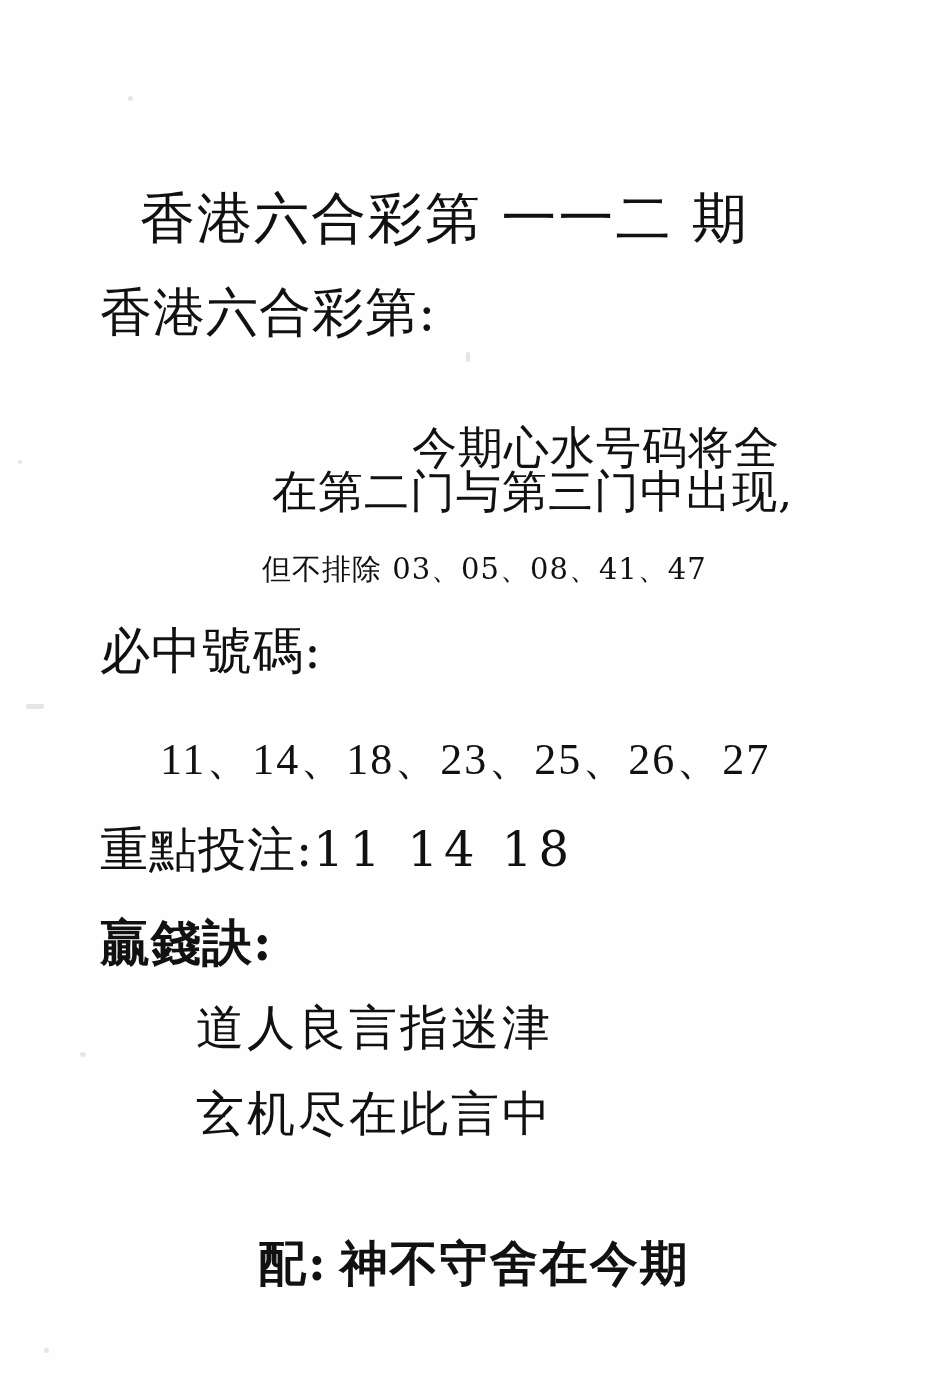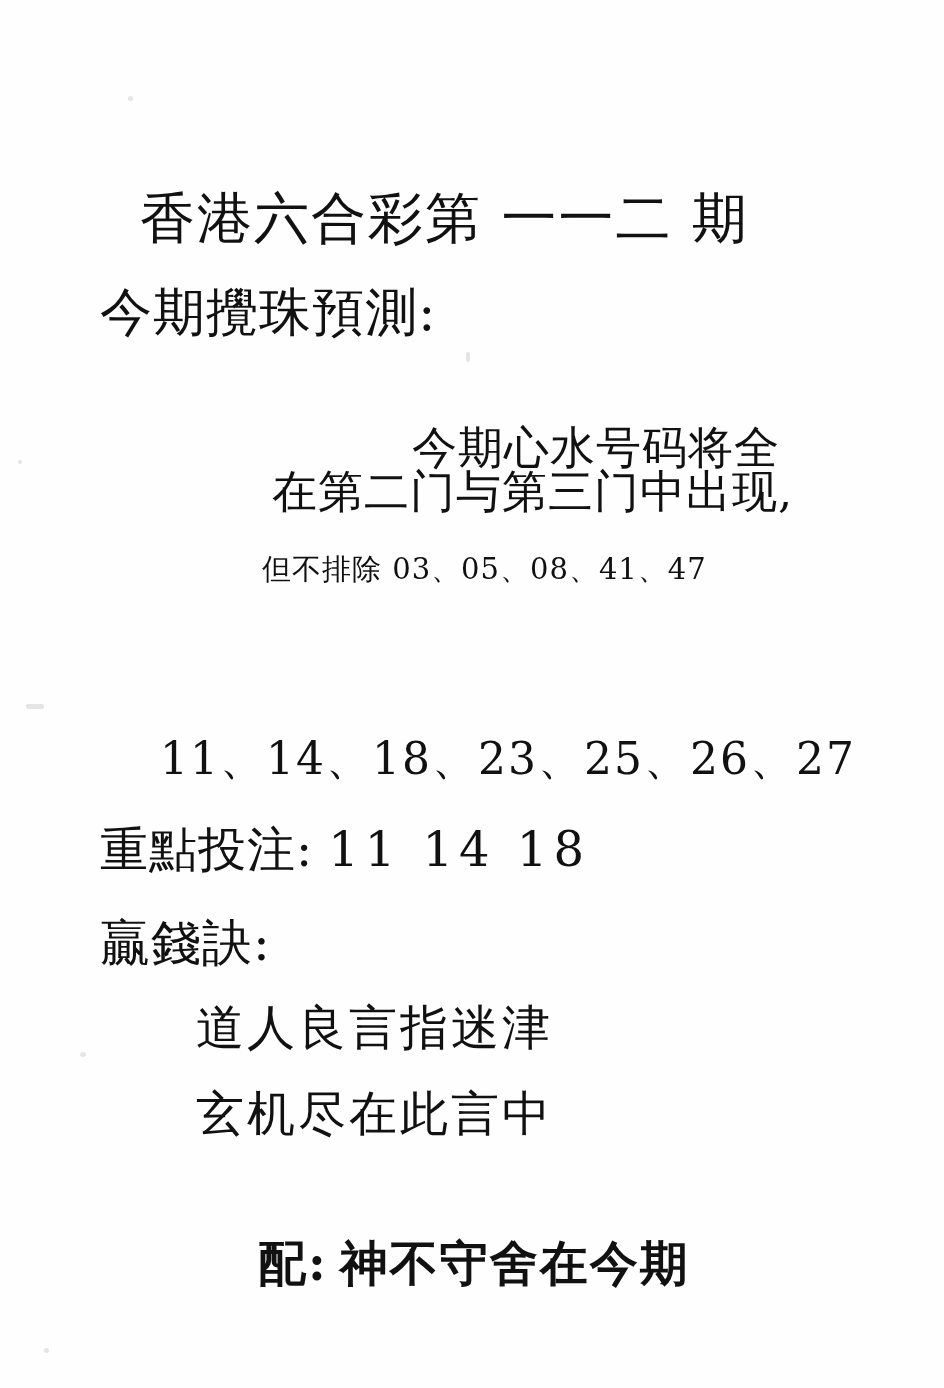--- a/index.html
+++ b/index.html
@@ -86,38 +86,40 @@
     top: 618px;
     font-size: 50px;
     letter-spacing: 1px;
   }
 
   .l-sure-nums {
     left: 160px;
     top: 730px;
     font-size: 44px;
     letter-spacing: 2px;
+    font-family: Liberation Serif, serif;
   }
 
   .l-focus {
     left: 100px;
     top: 818px;
     font-size: 48px;
     letter-spacing: 1px;
   }
   .l-focus .nums {
-    margin-left: 15px;
+    margin-left: 0;
     letter-spacing: 6px;
   }
 
   .l-win-label {
     left: 100px;
     top: 910px;
     font-size: 50px;
     letter-spacing: 1px;
+    font-weight: bold;
   }
 
   .l-verse1 {
     left: 196px;
     top: 996px;
     font-size: 48px;
     letter-spacing: 3px;
   }
   .l-verse2 {
     left: 196px;
@@ -149,28 +151,29 @@
   <div class="speck" style="left:18px; top:460px; width:4px; height:4px;"></div>
   <div class="speck" style="left:26px; top:704px; width:18px; height:5px; border-radius:2px;"></div>
   <div class="speck" style="left:80px; top:1052px; width:6px; height:5px;"></div>
   <div class="speck" style="left:44px; top:1348px; width:5px; height:5px;"></div>
   <div class="speck" style="left:466px; top:352px; width:4px; height:10px; border-radius:2px;"></div>
 
   <div class="doc">
 
     <div class="line l-title">香港六合彩第 一一二 期</div>
 
-    <div class="line l-sub1">今期攪珠預測:</div>
+    <div class="line l-sub1">香港六合彩第:</div>
 
     <div class="line l-pred1">今期心水号码将全</div>
 
     <div class="line l-pred2">在第二门与第三门中出现,</div>
 
     <div class="line l-pred3">但不排除 03、05、08、41、47</div>
 
+    <div class="line l-sure-label">必中號碼:</div>
 
     <div class="line l-sure-nums">11、14、18、23、25、26、27</div>
 
     <div class="line l-focus">
       <span>重點投注:</span><span class="nums">11   14  18</span>
     </div>
 
     <div class="line l-win-label">贏錢訣:</div>
 
     <div class="line l-verse1">道人良言指迷津</div>

